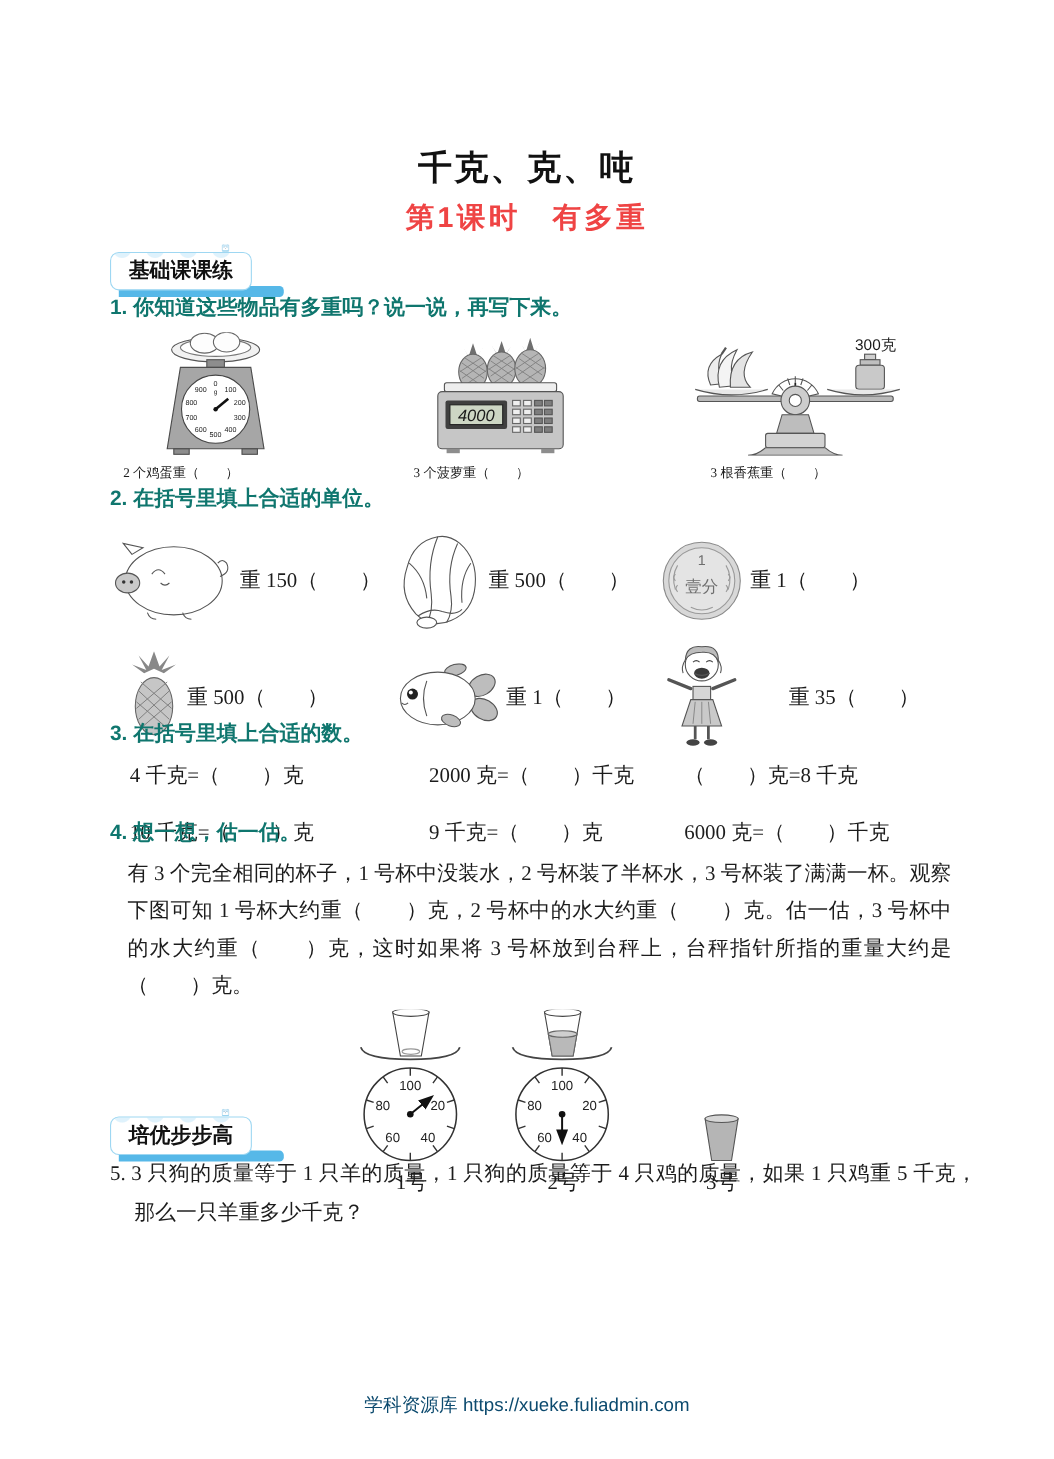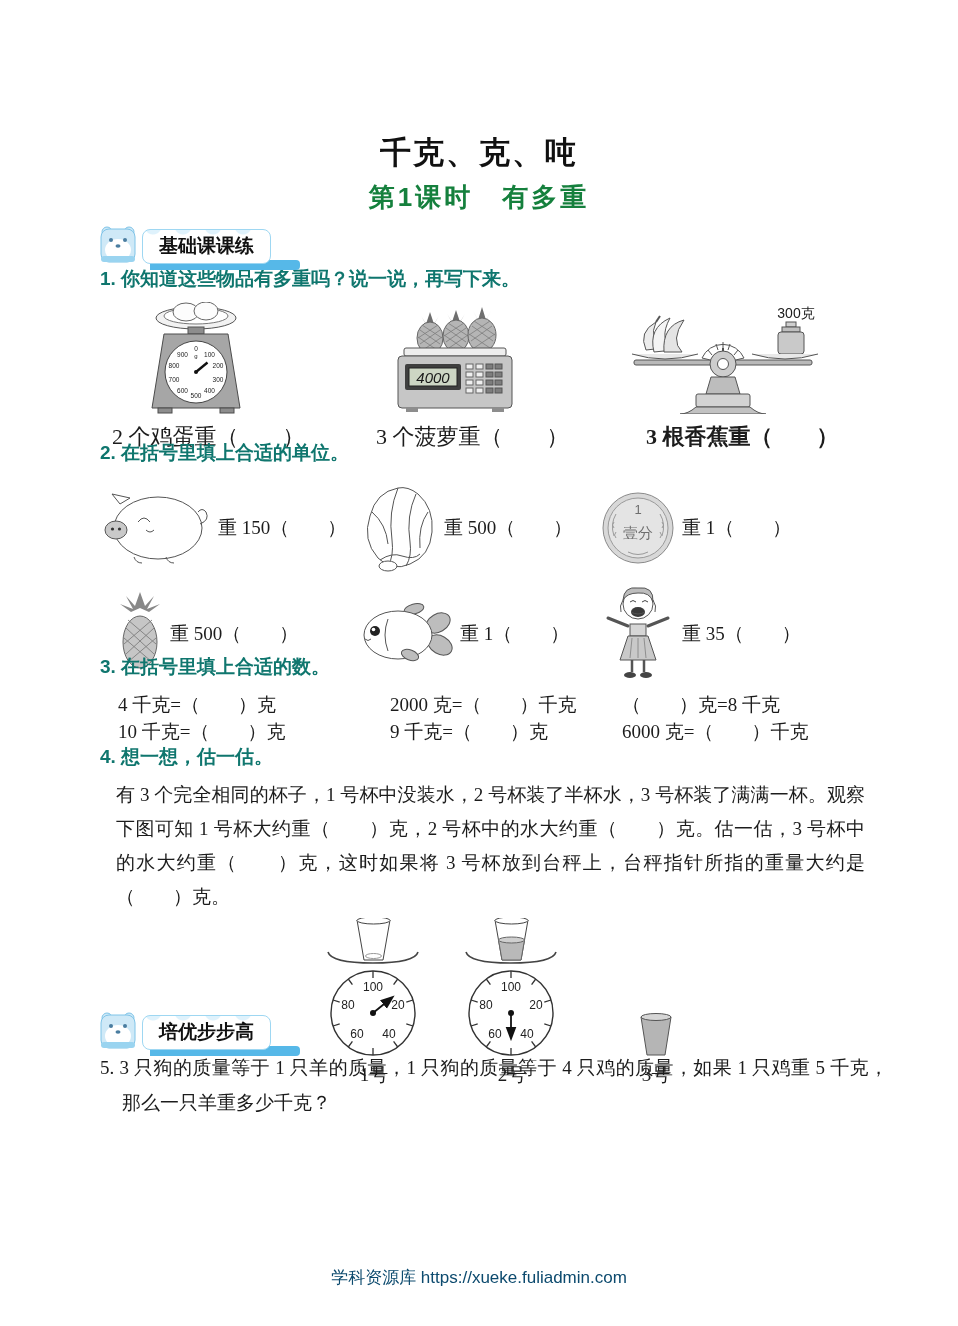--- a/index.html
+++ b/index.html
@@ -8,23 +8,23 @@
     font-family:"Liberation Serif","DejaVu Serif",serif;color:#1c1c1c;
   }
   #page-title{
     position:absolute;top:132px;left:0;width:100%;text-align:center;
     font-family:"Liberation Sans","DejaVu Sans",sans-serif;
     font-size:31px;font-weight:bold;letter-spacing:2px;color:#111;
   }
   #lesson-subtitle{
     position:absolute;top:180px;left:0;width:100%;text-align:center;
     font-family:"Liberation Sans","DejaVu Sans",sans-serif;
-    font-size:26px;font-weight:bold;letter-spacing:3px;color:#15803d;
-  }
-  .badge{position:absolute;left:100px;display:flex;align-items:flex-end;height:42px;}
+    font-size:26px;font-weight:bold;letter-spacing:3px;color:#ef4444;
+  }
+  .badge{position:absolute;left:100px;display:flex;align-items:flex-end;height:42px;flex-direction:column;}
   .badge .bear{width:36px;height:38px;margin-right:6px;}
   .badge .label-wrap{position:relative;}
   .badge .label{
     position:relative;z-index:2;display:inline-block;background:#fff;
     border:1.5px solid #9ed7f2;border-radius:8px;padding:3px 16px 4px 16px;
     font-family:"Liberation Sans","DejaVu Sans",sans-serif;
     font-size:19px;font-weight:bold;color:#111;
     background-image:radial-gradient(circle at 10px -4px,#dff2fc 8px,transparent 9px),
                      radial-gradient(circle at 40px -4px,#dff2fc 8px,transparent 9px),
                      radial-gradient(circle at 70px -4px,#dff2fc 8px,transparent 9px),
@@ -36,31 +36,31 @@
   }
   .q-heading{
     font-family:"Liberation Sans","DejaVu Sans",sans-serif;
     font-size:19px;font-weight:bold;color:#0f766e;
   }
   
   #q1{position:absolute;top:266px;left:100px;width:762px;}
   #q1 .fig-row{display:flex;margin-top:10px;}
   #q1 .fig-col{display:flex;flex-direction:column;}
   #q1 .fig-col .art{height:112px;display:flex;align-items:flex-end;}
-  #q1 .caption{margin-top:8px;font-size:22px;}
+  #q1 .caption{margin-top:8px;font-size:12px;}
   
   #q2{position:absolute;top:440px;left:100px;width:762px;}
   #q2 .row{display:flex;align-items:center;}
   #q2 .cell{display:flex;align-items:center;}
   #q2 .obj-label{font-size:19px;margin-left:6px;white-space:nowrap;}
   
   #q3{position:absolute;top:654px;left:100px;width:762px;}
   #q3 .grid{
     margin-top:12px;display:grid;grid-template-columns:272px 232px 258px;
-    row-gap:1px;font-size:19px;padding-left:18px;
+    row-gap:26px;font-size:19px;padding-left:18px;
   }
   
   #q4{position:absolute;top:744px;left:100px;width:765px;}
   #q4 .body{margin-top:8px;padding-left:16px;font-size:19px;line-height:34px;text-align:justify;}
   #q4 .fig-row{margin-top:4px;margin-left:218px;display:flex;align-items:flex-end;gap:26px;}
   #q4 .fig-item{display:flex;flex-direction:column;align-items:center;}
   #q4 .cup-label{font-size:19px;margin-top:2px;}
   
   #q5{position:absolute;top:1050px;left:100px;width:766px;
       font-size:19px;line-height:35px;padding-left:22px;text-indent:-22px;text-align:justify;}
@@ -204,21 +204,21 @@
             <path d="M84,56 A23,23 0 0 1 126,56 L105,61 Z" fill="#ffffff" stroke="#555"></path>
             <path d="M90,48 L94,53 M98,42 L100,48 M105,40 L105,46 M112,42 L110,48 M120,48 L116,53" stroke="#555" stroke-width="1"></path>
             <line x1="105" y1="61" x2="105" y2="46" stroke="#222" stroke-width="1.6"></line>
             <circle cx="105" cy="62" r="13" fill="#cdcdcd" stroke="#555"></circle>
             <circle cx="105" cy="62" r="5.5" fill="#ffffff" stroke="#555"></circle>
             <path d="M93,75 L117,75 L122,92 L88,92 Z" fill="#bdbdbd" stroke="#555"></path>
             <rect x="78" y="92" width="54" height="13" rx="2" fill="#d3d3d3" stroke="#555"></rect>
             <path d="M78,105 Q70,112 62,112 L148,112 Q140,112 132,105 Z" fill="#c2c2c2" stroke="#555"></path>
           </svg>
         </div>
-        <div class="caption" style="padding-left:28px;font-weight:bold;">3 根香蕉重（　　）</div>
+        <div class="caption" style="padding-left:28px;">3 根香蕉重（　　）</div>
       </div>
     </div>
   </div>
 
   <div id="q2">
     <div class="q-heading">2. 在括号里填上合适的单位。</div>
     <div class="row" style="margin-top:10px;height:104px;">
       <div class="cell" style="width:258px;">
         <svg width="112" height="76" viewBox="0 0 112 76">
           <ellipse cx="58" cy="38" rx="44" ry="31" fill="#ffffff" stroke="#555"></ellipse>
@@ -274,21 +274,21 @@
           <ellipse cx="56" cy="6" rx="10" ry="5" fill="#bdbdbd" stroke="#555" transform="rotate(-15 56 6)"></ellipse>
           <ellipse cx="40" cy="32" rx="34" ry="24" fill="#ffffff" stroke="#555"></ellipse>
           <ellipse cx="52" cy="52" rx="9" ry="5" fill="#bdbdbd" stroke="#555" transform="rotate(20 52 52)"></ellipse>
           <circle cx="17" cy="28" r="5" fill="#222"></circle>
           <circle cx="15.5" cy="26.5" r="1.8" fill="#fff"></circle>
           <path d="M7,36 q3,3 6,0" fill="none" stroke="#555"></path>
           <path d="M30,16 Q24,32 30,48" fill="none" stroke="#555"></path>
         </svg>
         <span class="obj-label">重 1（　　）</span>
       </div>
-      <div class="cell" style="width:262px;">
+      <div class="cell" style="width:262px;gap:35px;">
         <svg width="76" height="100" viewBox="0 0 76 100">
           <circle cx="38" cy="20" r="15" fill="#ffffff" stroke="#555"></circle>
           <path d="M23,16 Q24,2 38,4 Q54,2 53,18 Q50,8 38,9 Q27,9 23,16 Z" fill="#bdbdbd" stroke="#555"></path>
           <path d="M23,16 q-4,6 -2,12 M53,16 q4,6 2,12" fill="none" stroke="#555"></path>
           <path d="M30,18 q3,-3 6,0 M42,18 q3,-3 6,0" fill="none" stroke="#444"></path>
           <ellipse cx="38" cy="28" rx="7" ry="5" fill="#3a3a3a"></ellipse>
           <path d="M31,28 q7,4 14,0" fill="none" stroke="#555"></path>
           <path d="M28,42 L8,34 M48,42 L68,34" stroke="#555" stroke-width="3" stroke-linecap="round"></path>
           <rect x="30" y="40" width="16" height="12" fill="#d6d6d6" stroke="#555"></rect>
           <path d="M28,52 L48,52 L56,76 L20,76 Z" fill="#c9c9c9" stroke="#555"></path>

